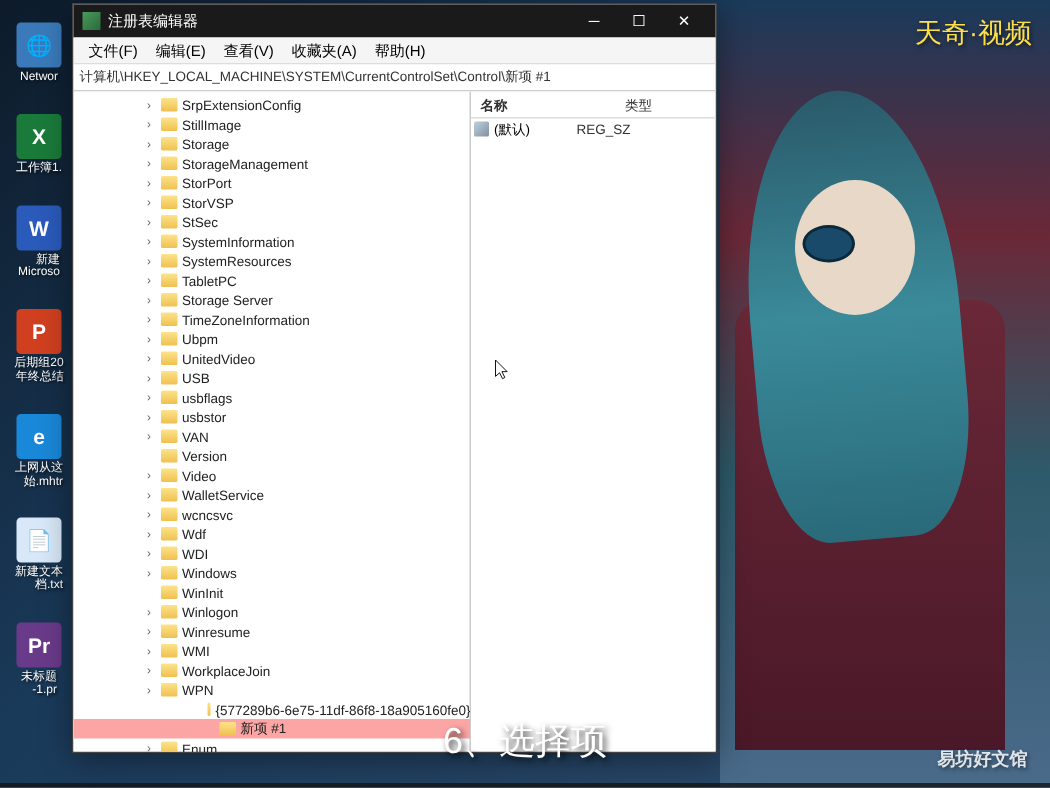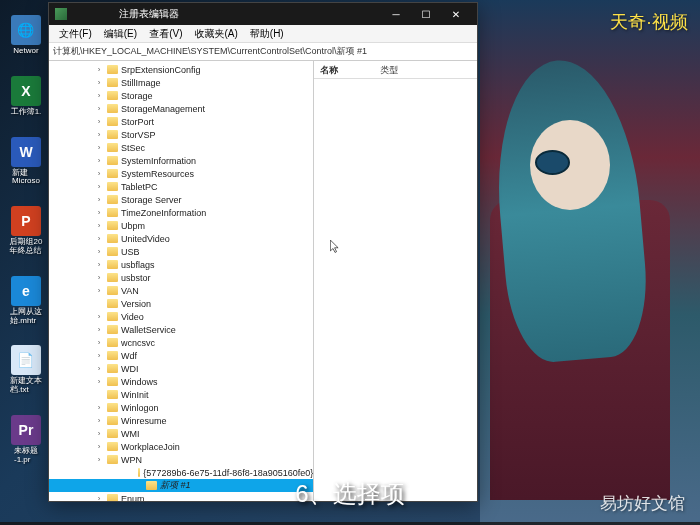--- a/index.html
+++ b/index.html
@@ -6,48 +6,48 @@
 body { width: 700px; height: 525px; overflow: hidden; font-family: "Microsoft YaHei", "SimSun", sans-serif; background: #1a2838; position: relative; }
 .desktop { position: absolute; inset: 0; background: linear-gradient(135deg, #0d1b2a 0%, #1a3a5a 40%, #2d4a6a 100%); }
 .anime-bg { position: absolute; top: 0; right: 0; width: 220px; height: 100%; background: linear-gradient(180deg, #1a3a5a 0%, #6a2838 30%, #2d5a6a 60%, #4a6a8a 100%); overflow: hidden; }
 .anime-hair { position: absolute; top: 60px; left: 20px; width: 140px; height: 300px; background: linear-gradient(180deg, #2a5a6a, #3a8a9a, #2a6a7a); border-radius: 50% 50% 30% 30%; transform: rotate(-5deg); }
 .anime-face { position: absolute; top: 120px; left: 50px; width: 80px; height: 90px; background: #e8d8c8; border-radius: 50%; }
 .anime-eye { position: absolute; top: 150px; left: 55px; width: 35px; height: 25px; background: #1a4a6a; border-radius: 50%; border: 2px solid #0a2a3a; }
 .anime-suit { position: absolute; top: 200px; left: 10px; width: 180px; height: 300px; background: linear-gradient(180deg, #6a2838, #4a1828); border-radius: 20px 20px 0 0; }
 .desktop-icons { position: absolute; left: 5px; top: 15px; width: 42px; display: flex; flex-direction: column; gap: 20px; }
 .d-icon { display: flex; flex-direction: column; align-items: center; gap: 2px; cursor: pointer; }
 .d-icon-box { width: 30px; height: 30px; border-radius: 3px; display: flex; align-items: center; justify-content: center; font-size: 14px; font-weight: bold; color: white; }
-.d-icon-label { font-size: 8px; color: white; text-align: left; line-height: 1.1; max-width: 42px; word-break: break-all; text-shadow: 1px 1px 2px rgba(0,0,0,0.8); }
+.d-icon-label { font-size: 8px; color: white; text-align: right; line-height: 1.1; max-width: 42px; word-break: break-all; text-shadow: 1px 1px 2px rgba(0,0,0,0.8); }
 .window { position: absolute; left: 48px; top: 2px; width: 430px; height: 500px; background: white; border: 1px solid #444; display: flex; flex-direction: column; box-shadow: 0 4px 20px rgba(0,0,0,0.4); }
-.titlebar { height: 22px; background: #1a1a1a; color: white; display: flex; align-items: center; padding: 0 6px; font-size: 10px; gap: 47px; }
+.titlebar { height: 22px; background: #1a1a1a; color: white; display: flex; align-items: center; padding: 0 6px; font-size: 10px; }
 .titlebar-icon { width: 12px; height: 12px; background: linear-gradient(135deg, #4a9a5a, #2a6a3a); margin-right: 5px; }
 .titlebar-title { flex: 1; }
 .titlebar-btns { display: flex; gap: 0; }
 .titlebar-btn { width: 30px; height: 22px; display: flex; align-items: center; justify-content: center; color: white; font-size: 10px; }
 .menubar { height: 18px; background: #f5f5f5; display: flex; align-items: center; padding: 0 4px; font-size: 10px; border-bottom: 1px solid #ddd; }
 .menu-item { padding: 17px 6px; cursor: pointer; }
 .addressbar { height: 18px; background: white; border-bottom: 1px solid #ccc; display: flex; align-items: center; padding: 0 4px; font-size: 9px; color: #333; }
 .content { flex: 1; display: flex; background: white; overflow: hidden; }
 .tree-panel { width: 62%; border-right: 1px solid #ccc; overflow-y: auto; overflow-x: hidden; padding: 2px 0; }
 .tree-item { display: flex; align-items: center; height: 13px; font-size: 9px; color: #222; padding-left: 45px; cursor: pointer; white-space: nowrap; }
-.tree-item.selected { background: #0ea5e9; font-style: italic; }
+.tree-item.selected { background: #fca5a5; }
 .tree-arrow { width: 10px; display: inline-flex; justify-content: center; color: #666; font-size: 8px; }
 .tree-icon { width: 11px; height: 9px; background: linear-gradient(180deg, #fce38a, #f0c050); margin: 0 3px; border-radius: 1px; }
 .tree-item.nested1 { padding-left: 84px; }
 .values-panel { flex: 1; padding: 2px 0; font-size: 9px; }
 .values-header { display: flex; height: 16px; border-bottom: 1px solid #ddd; align-items: center; color: #333; }
 .vh-col { padding: 0 6px; }
 .vh-col.name { width: 60px; font-weight: bold; }
-.vh-col.type { flex: 1; }
+.vh-col.type { flex: 1; text-align: center; }
 .value-row { display: flex; height: 14px; align-items: center; padding: 0 2px; }
 .value-icon { width: 10px; height: 10px; background: linear-gradient(135deg, #c0d0e0, #8090a0); border-radius: 1px; margin-right: 3px; }
 .value-name { width: 55px; }
 .value-type { color: #333; }
 .watermark-tr { position: absolute; top: 10px; right: 12px; color: #fde047; font-size: 18px; font-weight: 500; text-shadow: 1px 1px 3px rgba(0,0,0,0.6); }
-.watermark-br { position: absolute; bottom: 10px; right: 15px; color: rgba(255,255,255,0.85); font-size: 17px; font-weight: 400; text-shadow: 1px 1px 3px rgba(0,0,0,0.5); }
+.watermark-br { position: absolute; bottom: 10px; right: 15px; color: rgba(255,255,255,0.85); font-size: 12px; font-weight: 700; text-shadow: 1px 1px 3px rgba(0,0,0,0.5); }
 .caption { position: absolute; bottom: 15px; left: 50%; transform: translateX(-50%); color: white; font-size: 24px; text-shadow: 2px 2px 4px rgba(0,0,0,0.8); }
 .cursor { position: absolute; top: 240px; left: 330px; width: 10px; height: 14px; pointer-events: none; }
 .cursor svg { width: 100%; height: 100%; }
 .taskbar { position: absolute; bottom: 0; left: 0; width: 100%; height: 3px; background: rgba(20,20,20,0.8); }
 </style>
 </head>
 <body>
 
 <div class="desktop">
   <div class="anime-bg">
@@ -278,20 +278,27 @@
           <span class="tree-arrow">›</span>
           <span class="tree-icon"></span>
           <span>Enum</span>
         </div>
       </div>
     <div class="values-panel">
       <div class="values-header">
         <div class="vh-col name">名称</div>
         <div class="vh-col type">类型</div>
       </div>
+      <div id="values-list">
+          <div class="value-row">
+            <span class="value-icon"></span>
+            <span class="value-name">(默认)</span>
+            <span class="value-type">REG_SZ</span>
+          </div>
+        </div>
     </div>
   </div>
 </div>
 
 <div class="cursor">
   <svg viewBox="0 0 12 18">
       <path d="M0 0 L0 14 L3.5 11 L6 16 L8 15 L5.5 10 L10 10 Z" fill="white" stroke="black" stroke-width="0.8"></path>
     </svg>
 </div>
 

